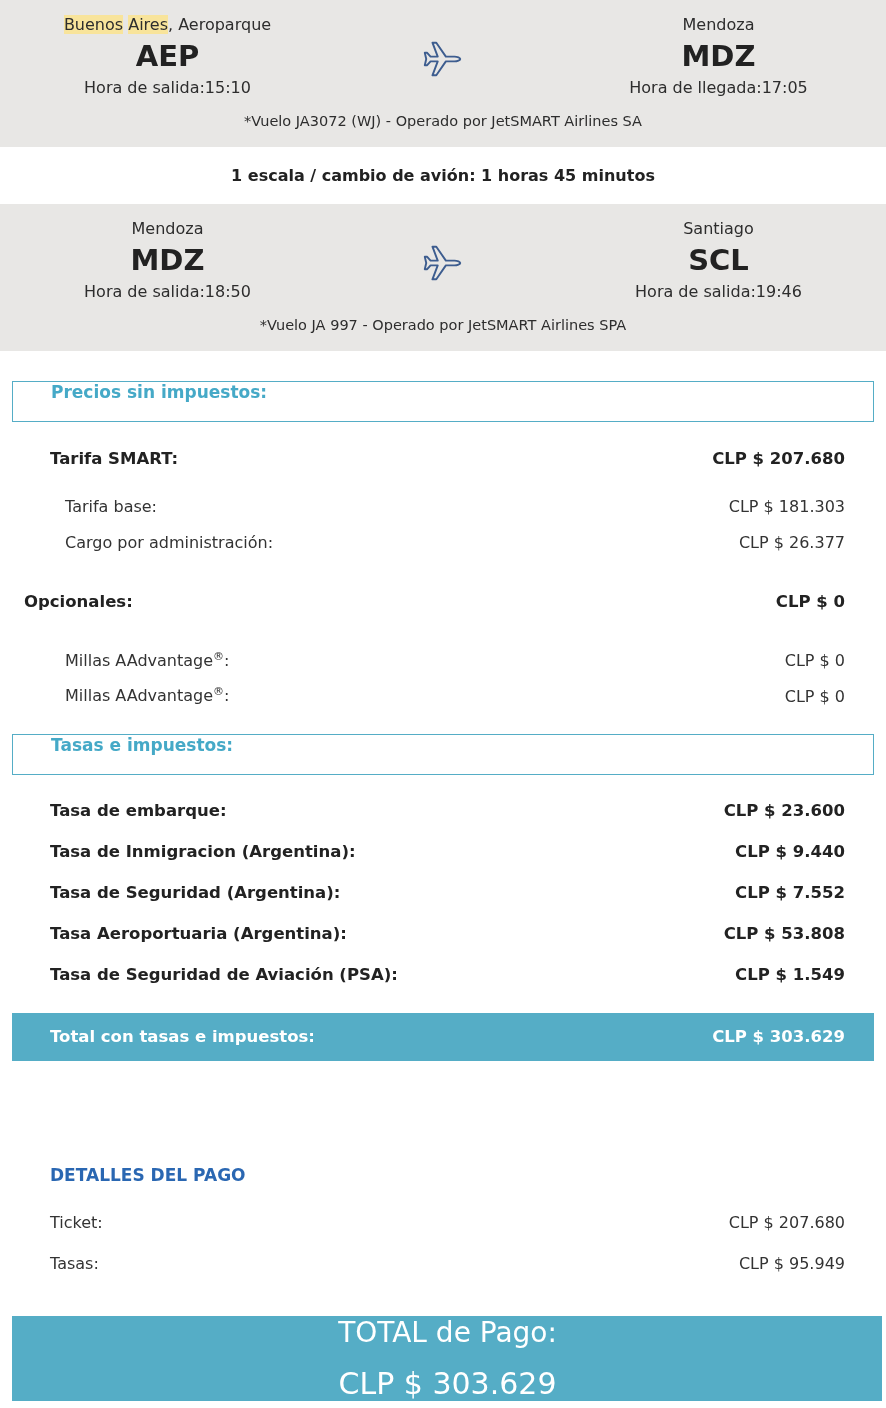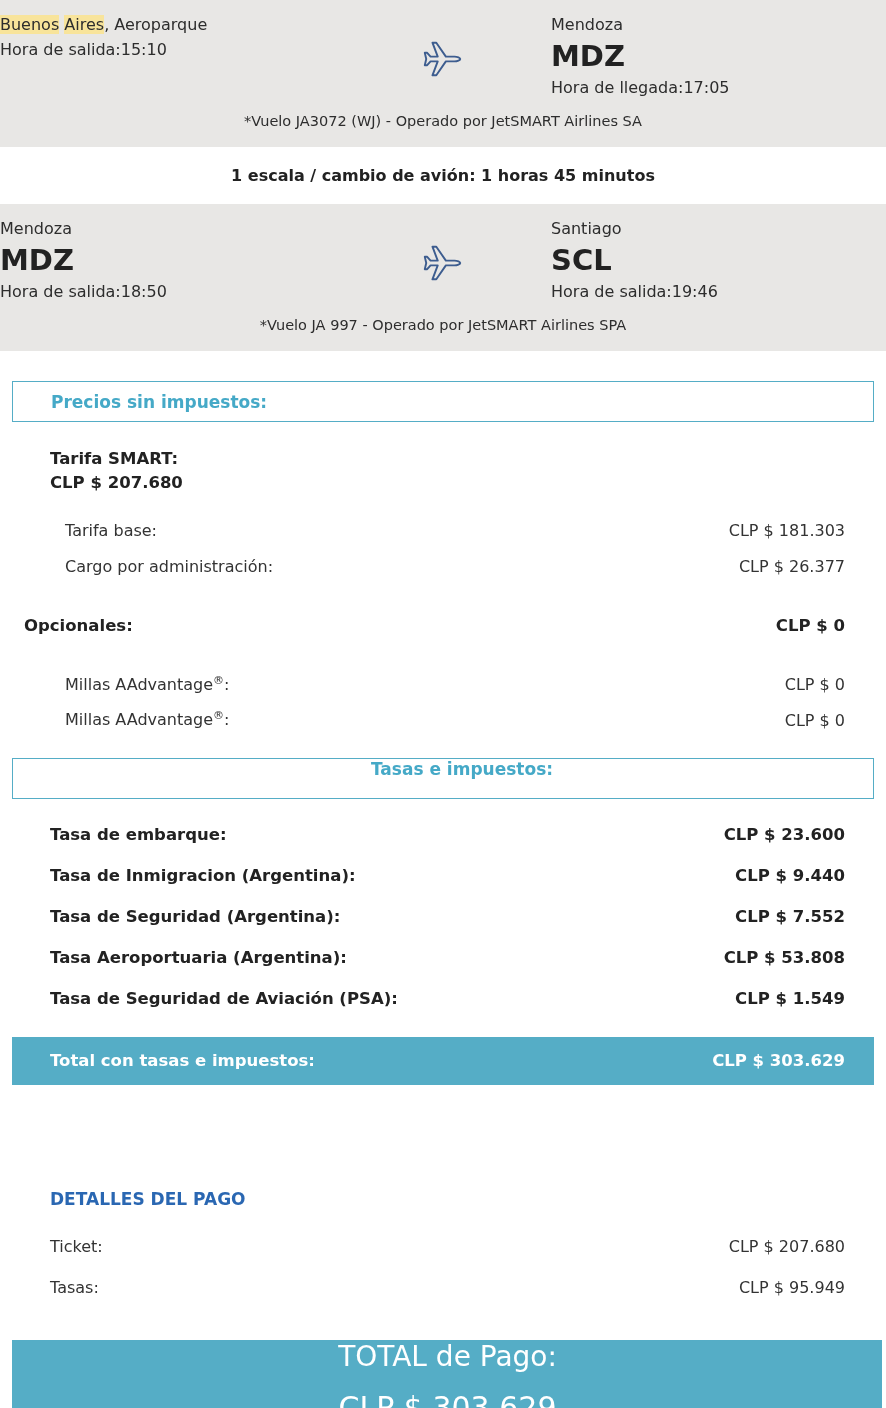--- a/index.html
+++ b/index.html
@@ -4,34 +4,34 @@
 <style>
   html,body{margin:0;padding:0;background:#ffffff;}
   body{
     width:886px;height:1408px;
     font-family:"DejaVu Sans","Liberation Sans",sans-serif;
     color:#2d2d2d;font-size:16px;overflow:hidden;
   }
   
   .flight-card{background:#e8e7e5;padding:14px 0 16px 0;}
   .route-row{display:flex;align-items:flex-start;}
-  .endpoint{width:335px;}
+  .endpoint{width:335px;text-align:center;}
   .plane-zone{flex:1;display:flex;justify-content:center;padding-top:22px;}
   .city{font-size:16px;line-height:22px;color:#2d2d2d;}
   .hl{background:#f8e49b;}
   .code{font-size:29px;font-weight:bold;line-height:36px;color:#222;margin-top:2px;}
   .hora{font-size:16px;line-height:24px;color:#2d2d2d;margin-top:2px;}
   .flight-note{text-align:center;font-size:14.5px;color:#2d2d2d;margin-top:12px;line-height:19px;}
   
   .stop-note{height:57px;display:flex;align-items:center;justify-content:center;
     font-weight:bold;font-size:16px;color:#222;}
   
   .section-box{
     border:1.5px solid #55adc6;margin:0 12px;height:41px;
-    display:flex;align-items:center;padding-left:38px;
+    display:flex;align-items:flex-start;padding-left:38px;
     color:#45a9c7;font-weight:bold;font-size:17px;box-sizing:border-box;
   }
   .gap-30{height:30px;}
   
   .price-row{display:flex;justify-content:space-between;align-items:baseline;
     padding:0 41px 0 50px;line-height:24px;}
   .price-row .lbl{font-size:16.5px;}
   .price-row .val{font-size:16.5px;text-align:right;}
   .price-row.bold .lbl,.price-row.bold .val{font-weight:bold;color:#222;}
   .price-row.sub{padding-left:65px;}
@@ -47,36 +47,37 @@
   .pay-header{color:#2a67b2;font-weight:bold;font-size:17px;padding-left:50px;line-height:24px;}
   
   .grand-bar{
     background:#55adc6;margin:0 4px 0 12px;height:85px;
     display:flex;justify-content:space-between;align-items:center;
     padding:0 37px 0 38px;color:#ffffff;flex-direction:column;
   }
   .grand-bar .g-lbl{font-size:28px;}
   .grand-bar .g-val{font-size:30px;}
   
-  .mt25{margin-top:25px;flex-direction:column;}.mt24{margin-top:24px;}.mt12{margin-top:12px;}
+  .mt25{margin-top:25px;}.mt24{margin-top:24px;}.mt12{margin-top:12px;}
   .mt35{margin-top:35px;padding-left:24px;}.mt31{margin-top:31px;}.mt7{margin-top:7px;}
   .mt26{margin-top:26px;}.mt17{margin-top:17px;}
   .taxes .price-row{margin-top:17px;}
   .taxes .price-row.first{margin-top:24px;}
   .pay-gap{height:102px;}
   .pre-grand-gap{height:40px;}
   .plane-svg{width:46px;height:46px;}
 </style>
 </head>
 <body>
 
 <div class="flight-card">
   <div class="route-row">
     <div class="endpoint">
       <div class="city"><span class="hl">Buenos</span> <span class="hl">Aires</span><span>, Aeroparque</span></div>
+      <div class="code">AEP</div>
       <div class="hora">Hora de salida:15:10</div>
     </div>
     <div class="plane-zone">
       <svg class="plane-svg" viewBox="0 0 48 48" fill="none" stroke="#3d5d8f" stroke-width="2" stroke-linejoin="round">
         <path d="M42 24 C42 22.8 39 21.5 36 21.5 L27 21.5 L17 7 L13 7 L18.5 21.5 L11 21.5 L7.5 17.5 L5 17.5 L6.5 24 L5 30.5 L7.5 30.5 L11 26.5 L18.5 26.5 L13 41 L17 41 L27 26.5 L36 26.5 C39 26.5 42 25.2 42 24 Z"></path>
       </svg>
     </div>
     <div class="endpoint">
       <div class="city">Mendoza</div>
       <div class="code">MDZ</div>

